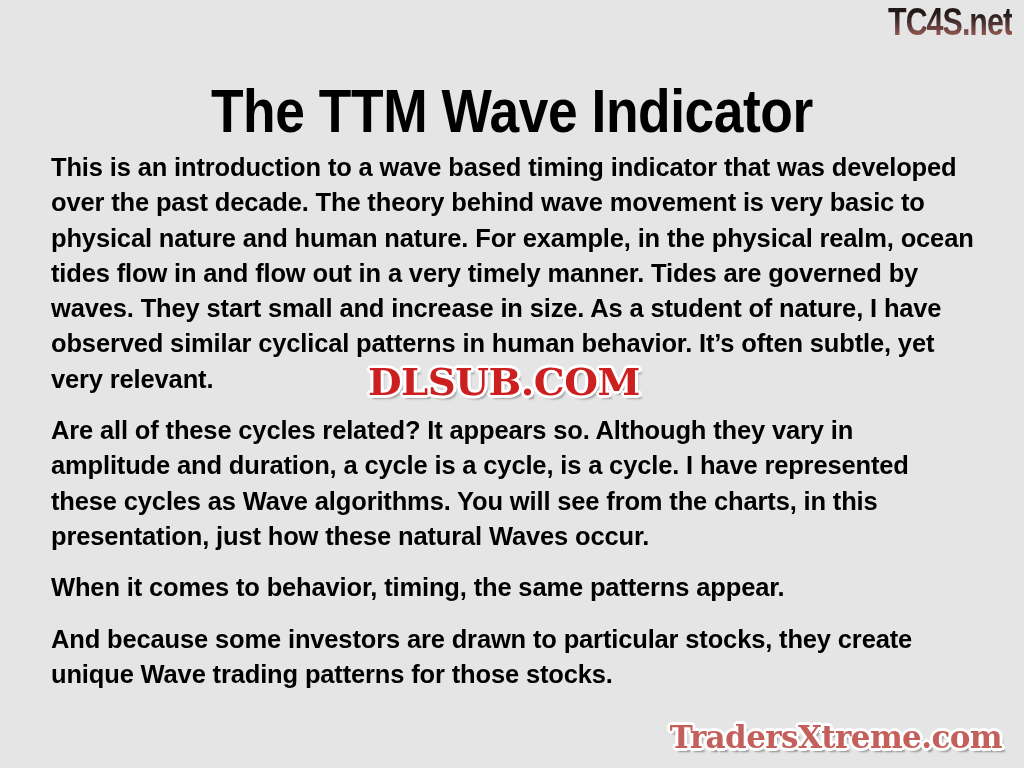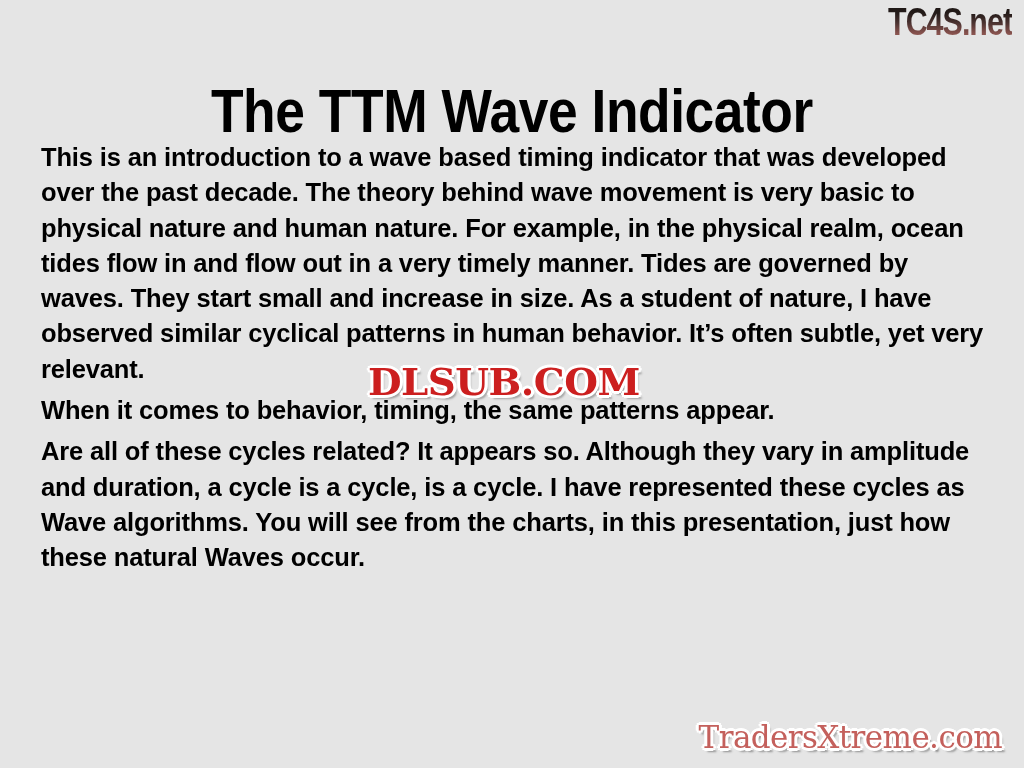--- a/index.html
+++ b/index.html
@@ -74,21 +74,21 @@
     left: 35px;
     width: 960px;
     font-family: "Liberation Sans", sans-serif;
     font-weight: bold;
     font-size: 25.5px;
     line-height: 35.3px;
     color: #000000;
     letter-spacing: -0.15px;
   }
   #body-copy .para {
-    margin: 6px;
+    margin: 16px;
   }
 
   
   #watermark-dlsub {
     position: absolute;
     left: 368px;
     top: 362px;
     font-family: "DejaVu Serif", serif;
     font-weight: bold;
     font-size: 38px;
@@ -107,21 +107,21 @@
        0 -3px #ffffff,  0 3px #ffffff,
        3px 4px 2px rgba(80,80,80,0.45);
   }
 
   
   #watermark-traders {
     position: absolute;
     right: 22px;
     bottom: 14px;
     font-family: "DejaVu Serif", serif;
-    font-weight: normal;
+    font-weight: bold;
     font-size: 31px;
     line-height: 34px;
     letter-spacing: -0.6px;
     color: #c4605c;
     white-space: nowrap;
     text-shadow:
       -2px 0 #ffffff,  2px 0 #ffffff,
        0 -2px #ffffff,  0 2px #ffffff,
       -2px -2px #ffffff, 2px -2px #ffffff,
       -2px 2px #ffffff,  2px 2px #ffffff,
@@ -134,21 +134,22 @@
 <body>
 
 <div id="slide">
 
   <div id="brand-logo">TC4S.net</div>
 
   <h1 id="page-title"><span>The TTM Wave Indicator</span></h1>
 
   <div id="body-copy">
     <p class="para">This is an introduction to a wave based timing indicator that was developed over the past decade. The theory behind wave movement is very basic to physical nature and human nature. For example, in the physical realm, ocean tides flow in and flow out in a very timely manner. Tides are governed by waves. They start small and increase in size. As a student of nature, I have observed similar cyclical patterns in human behavior. It’s often subtle, yet very relevant.</p>
+    <p class="para">Are all of these cycles related? It appears so. Although they vary in amplitude and duration, a cycle is a cycle, is a cycle. I have represented these cycles as Wave algorithms. You will see from the charts, in this presentation, just how these natural Waves occur.</p>
     <p class="para">When it comes to behavior, timing, the same patterns appear.</p>
-    <p class="para">Are all of these cycles related? It appears so. Although they vary in amplitude and duration, a cycle is a cycle, is a cycle. I have represented these cycles as Wave algorithms. You will see from the charts, in this presentation, just how these natural Waves occur.</p>
+    <p class="para">And because some investors are drawn to particular stocks, they create unique Wave trading patterns for those stocks.</p>
   </div>
 
   <div id="watermark-dlsub">DLSUB.COM</div>
 
   <div id="watermark-traders">TradersXtreme.com</div>
 
 </div>
 
 </body></html>

